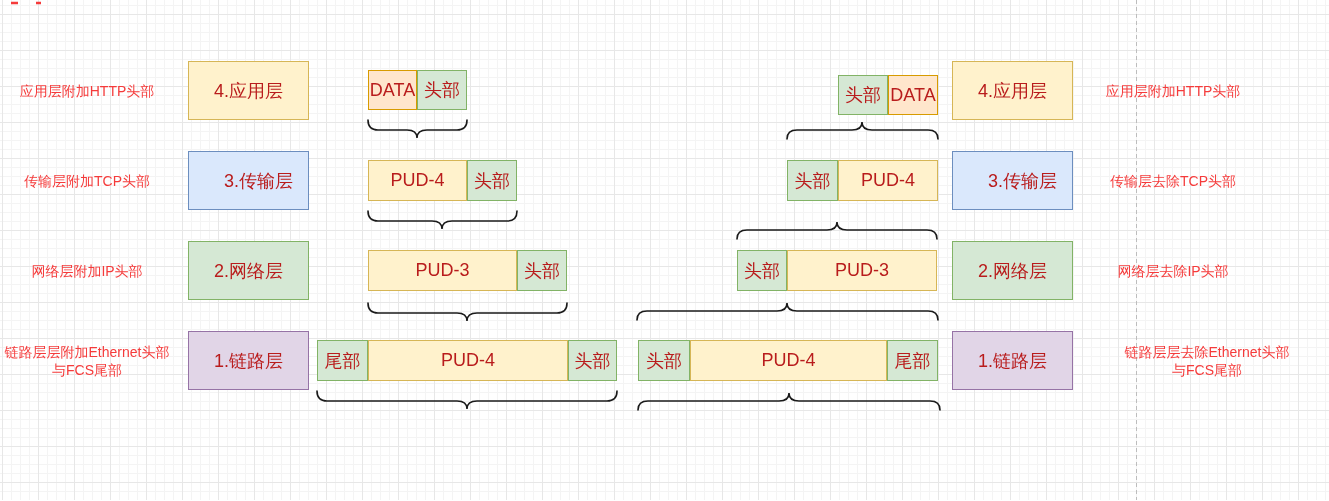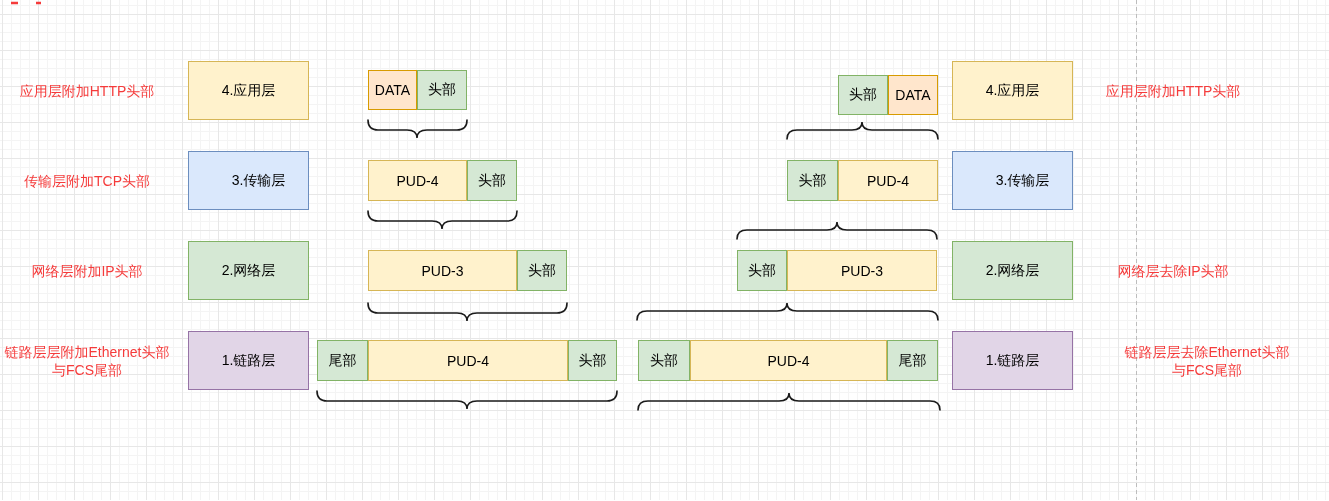--- a/index.html
+++ b/index.html
@@ -19,21 +19,21 @@
   }
   .overlay{position:absolute;left:0;top:0;pointer-events:none;}
   .ann{
     position:absolute;width:240px;
     text-align:center;font-size:14px;line-height:18px;
     color:#f53b3b;white-space:pre-line;
   }
   .lyr,.seg{
     position:absolute;box-sizing:border-box;
     display:flex;align-items:center;justify-content:center;
-    font-size:14px;color:#000000;border:1px solid #000;
+    font-size:18px;color:#b91c1c;border:1px solid #000;
   }
   .c-yellow{background:#fff2cc;border-color:#d6b656;}
   .c-blue  {background:#dae8fc;border-color:#6c8ebf;padding-left:20px;}
   .c-green {background:#d5e8d4;border-color:#82b366;}
   .c-purple{background:#e1d5e7;border-color:#9673a6;}
   .c-orange{background:#ffe6cc;border-color:#d79b00;}
   .transport{
     position:absolute;left:316px;top:420px;width:623px;height:29px;
     box-sizing:border-box;background:#f5f5f5;border:1px dashed #595959;
     display:flex;align-items:center;justify-content:center;
@@ -60,20 +60,21 @@
     <path d="M11,3 L18,3 M36,3 L41,3" stroke="#f53b3b" stroke-width="2.4" fill="none"></path>
   </svg>
 
   <div class="ann" style="left:-33px;top:82px;">应用层附加HTTP头部</div>
   <div class="ann" style="left:-33px;top:172px;">传输层附加TCP头部</div>
   <div class="ann" style="left:-33px;top:262px;">网络层附加IP头部</div>
   <div class="ann" style="left:-33px;top:343px;">链路层层附加Ethernet头部
 与FCS尾部</div>
 
   <div class="ann" style="left:1053px;top:82px;">应用层附加HTTP头部</div>
+  <div class="ann" style="left:1053px;top:172px;">传输层去除TCP头部</div>
   <div class="ann" style="left:1053px;top:262px;">网络层去除IP头部</div>
   <div class="ann" style="left:1087px;top:343px;">链路层层去除Ethernet头部
 与FCS尾部</div>
 
   <div class="lyr c-yellow" style="left:188px;top:61px;width:121px;height:59px;">4.应用层</div>
   <div class="lyr c-blue" style="left:188px;top:151px;width:121px;height:59px;">3.传输层</div>
   <div class="lyr c-green" style="left:188px;top:241px;width:121px;height:59px;">2.网络层</div>
   <div class="lyr c-purple" style="left:188px;top:331px;width:121px;height:59px;">1.链路层</div>
 
   <div class="lyr c-yellow" style="left:952px;top:61px;width:121px;height:59px;">4.应用层</div>

